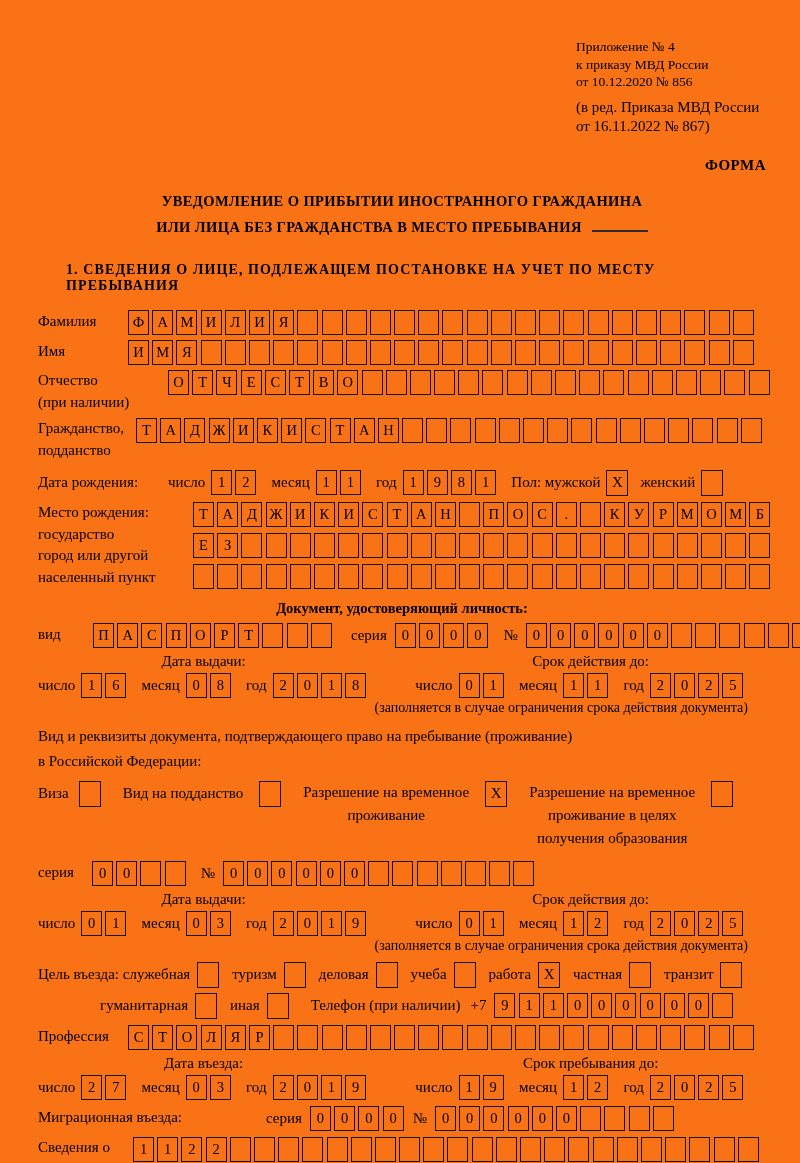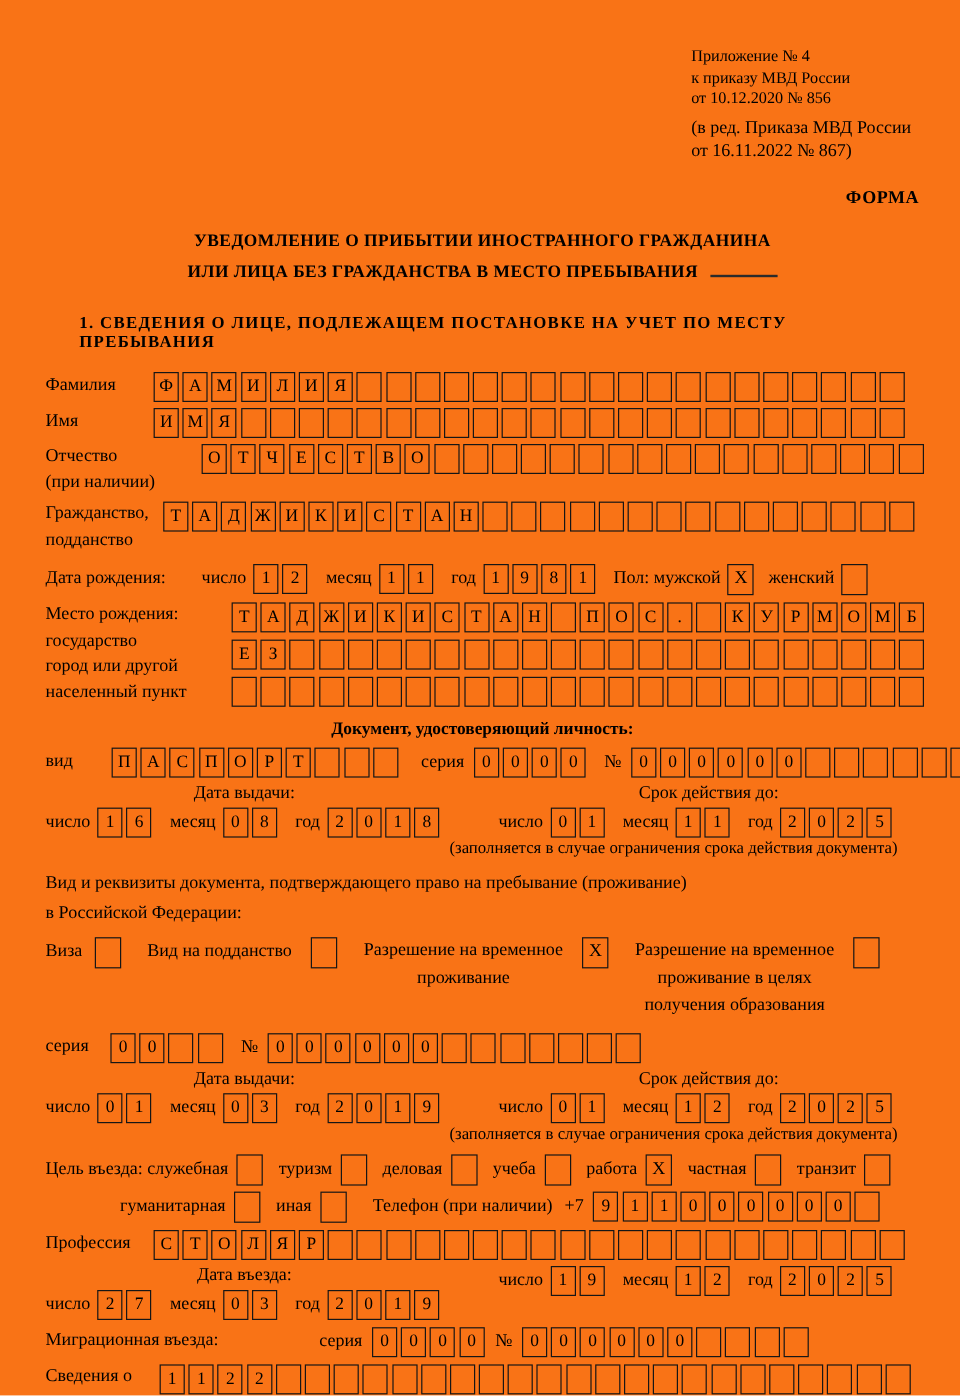--- a/index.html
+++ b/index.html
@@ -651,20 +651,21 @@
         <span class="dlabel">год</span>
         <span class="cells">
             <span class="cell">2</span>
             <span class="cell">0</span>
             <span class="cell">1</span>
             <span class="cell">9</span>
           </span>
       </div>
     </div>
     <div class="dcol-right">
+      <div class="dhead">Срок пребывания до:</div>
       <div class="dline">
         <span class="dlabel">число</span>
         <span class="cells">
             <span class="cell">1</span>
             <span class="cell">9</span>
           </span>
         <span class="dlabel">месяц</span>
         <span class="cells">
             <span class="cell">1</span>
             <span class="cell">2</span>

